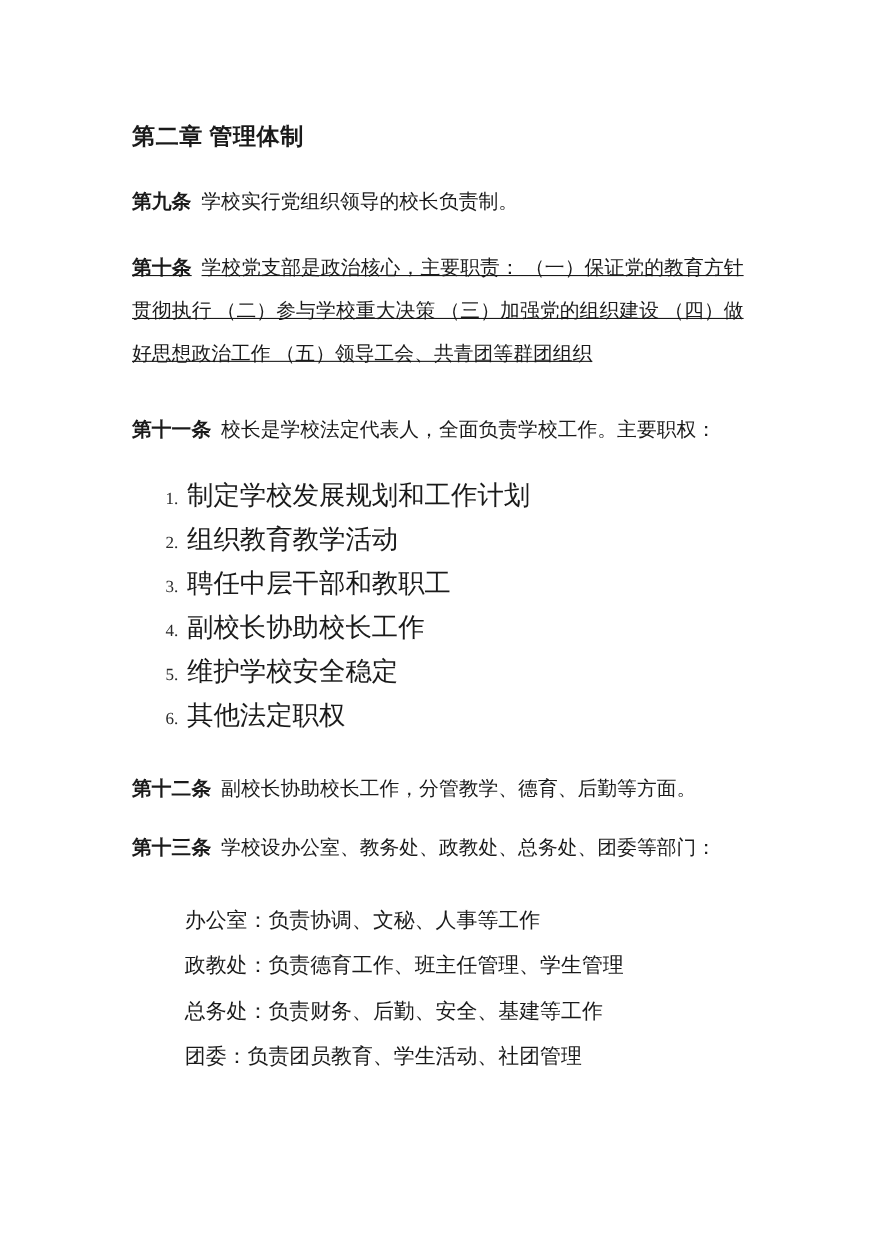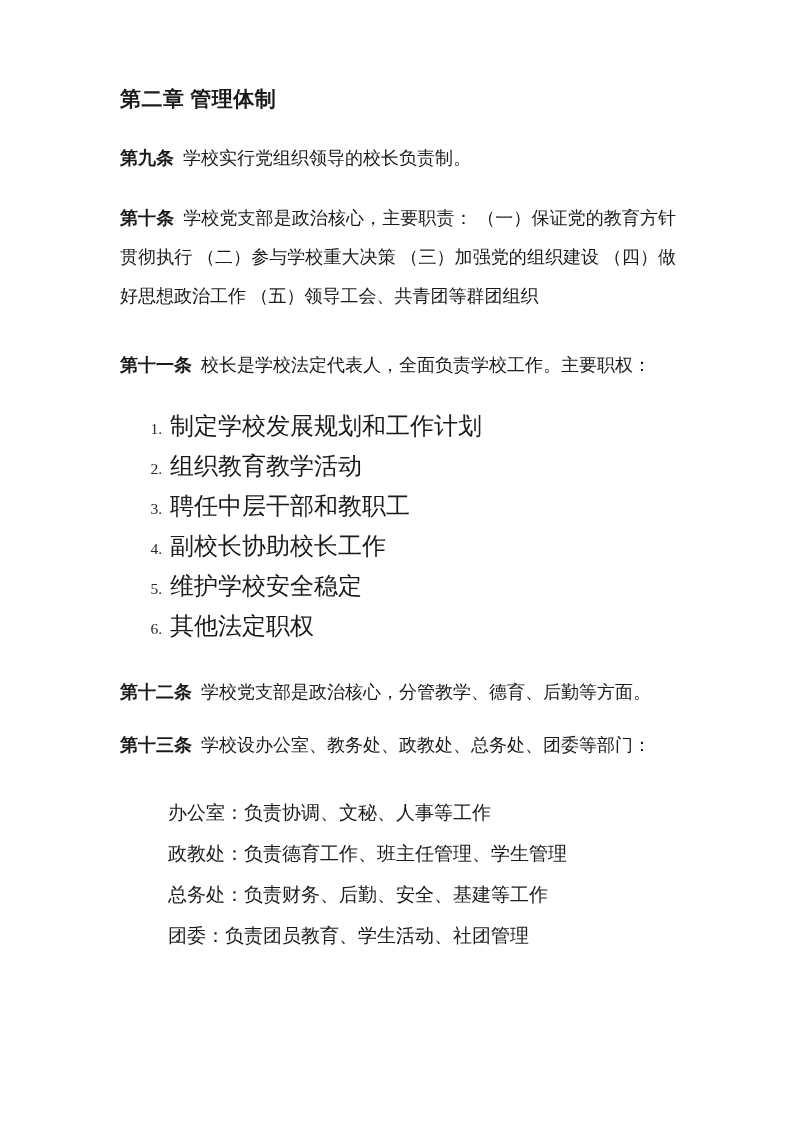--- a/index.html
+++ b/index.html
@@ -11,38 +11,38 @@
     overflow: hidden;
     font-family: "Liberation Serif", "DejaVu Serif", serif;
     color: #1a1a1a;
     -webkit-font-smoothing: antialiased;
   }
   .content {
     padding: 0 117px 0 120px;
   }
   .chapter {
     margin: 0;
-    padding-top: 84px;
+    padding-top: 109px;
     font-size: 21px;
     line-height: 30px;
     font-weight: bold;
     letter-spacing: 0.5px;
   }
   .article {
     margin: 0;
     font-size: 18px;
     line-height: 39px;
     text-align: justify;
   }
   .article .label {
     font-weight: bold;
     margin-right: 9px;
   }
   .article-9  { margin-top: 25px; }
-  .article-10 { margin-top: 21px; }
+  .article-10 { margin-top: 21px; text-decoration: underline; }
   .article-11 { margin-top: 30px; }
   .article-12 { margin-top: 27px; }
   .article-13 { margin-top: 14px; }
   ol.powers {
     margin: 22px 0 0 0;
     padding: 0 0 0 46px;
     list-style: decimal;
   }
   ol.powers li {
     font-size: 24px;
@@ -85,21 +85,21 @@
 
         <li class="power">聘任中层干部和教职工</li>
 
         <li class="power">副校长协助校长工作</li>
 
         <li class="power">维护学校安全稳定</li>
 
         <li class="power">其他法定职权</li>
       </ol>
 
-    <p class="article article-12"><span class="label">第十二条</span><span>学校党支部是政治核心，分管教学、德育、后勤等方面。</span></p>
+    <p class="article article-12"><span class="label">第十二条</span><span>副校长协助校长工作，分管教学、德育、后勤等方面。</span></p>
 
     <p class="article article-13"><span class="label">第十三条</span><span>学校设办公室、教务处、政教处、总务处、团委等部门：</span></p>
 
     <div class="departments">
 
         <p class="dept">办公室：负责协调、文秘、人事等工作</p>
 
 
         <p class="dept">政教处：负责德育工作、班主任管理、学生管理</p>
 

